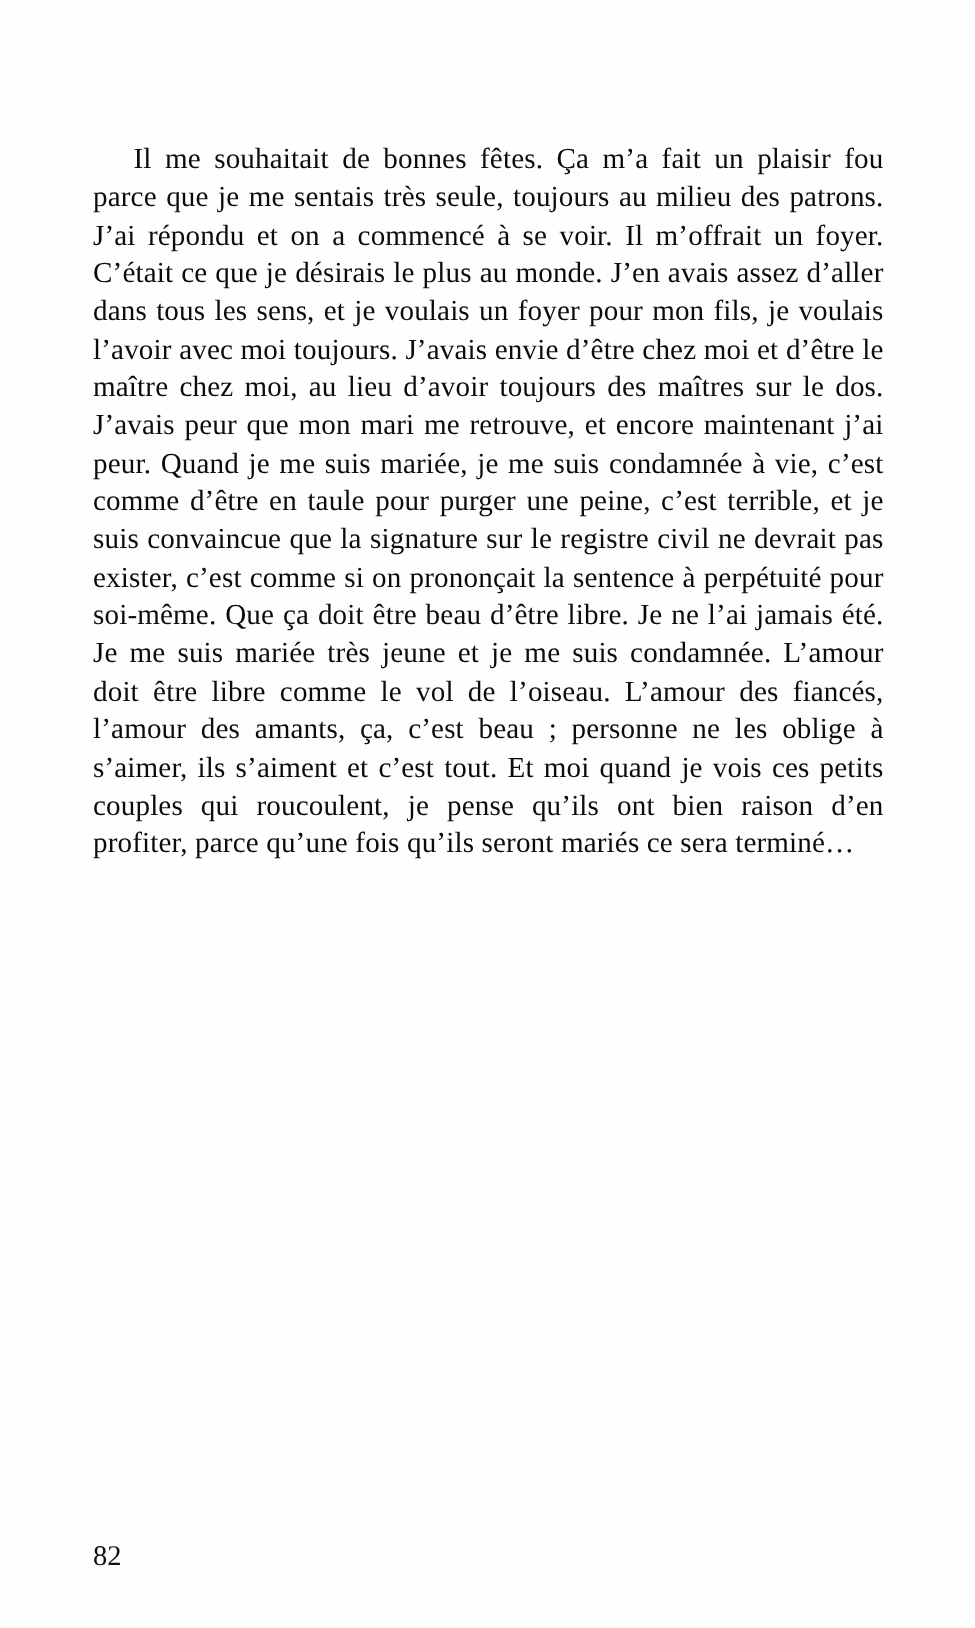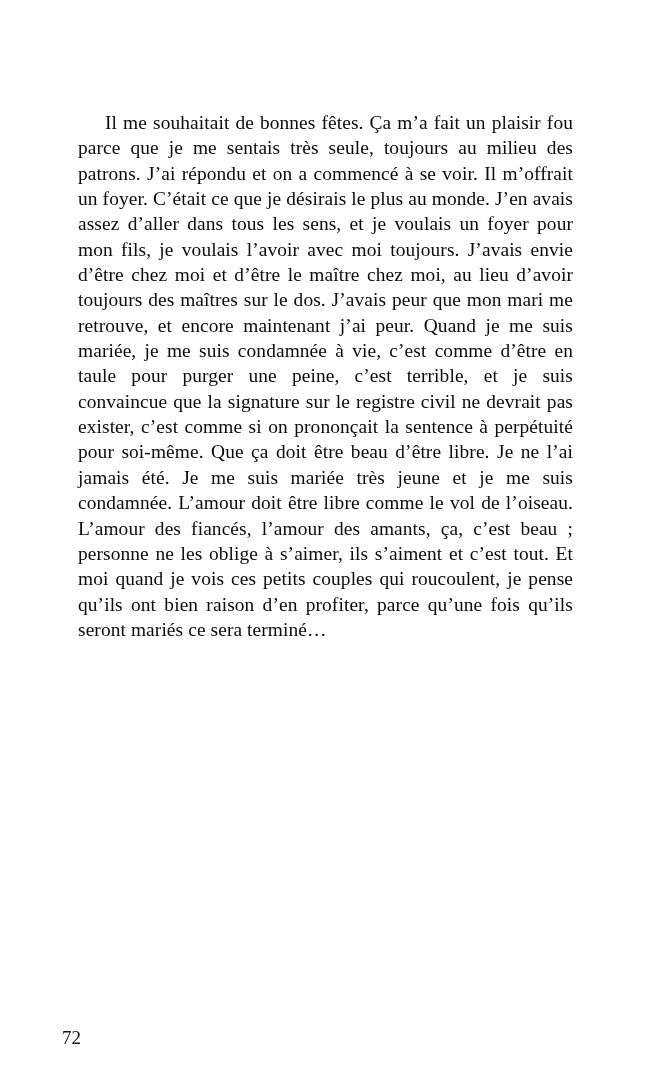--- a/index.html
+++ b/index.html
@@ -24,34 +24,34 @@
     position: absolute;
     left: 62px;
     top: 94px;
     width: 527px;
     font-size: 19.4px;
     line-height: 25.35px;
     text-align: justify;
     letter-spacing: 0.1px;
   }
   .text-block p {
-    margin: 16px;
+    margin: 0;
     text-indent: 27px;
     hyphens: manual;
   }
   .page-number {
     position: absolute;
     left: 62px;
     top: 1026px;
     font-size: 19px;
     line-height: 24px;
     color: #111;
   }
 </style>
 </head>
 <body>
 
 <div class="book-page">
   <div class="text-block">
     <p>Il me souhaitait de bonnes fêtes. Ça m’a fait un plaisir fou parce que je me sentais très seule, toujours au milieu des patrons. J’ai répondu et on a commencé à se voir. Il m’offrait un foyer. C’était ce que je désirais le plus au monde. J’en avais assez d’aller dans tous les sens, et je voulais un foyer pour mon fils, je voulais l’avoir avec moi toujours. J’avais envie d’être chez moi et d’être le maître chez moi, au lieu d’avoir toujours des maîtres sur le dos. J’avais peur que mon mari me retrouve, et encore maintenant j’ai peur. Quand je me suis mariée, je me suis condamnée à vie, c’est comme d’être en taule pour purger une peine, c’est terrible, et je suis convaincue que la signature sur le registre civil ne devrait pas exister, c’est comme si on prononçait la sentence à perpétuité pour soi-même. Que ça doit être beau d’être libre. Je ne l’ai jamais été. Je me suis mariée très jeune et je me suis condamnée. L’amour doit être libre comme le vol de l’oiseau. L’amour des fiancés, l’amour des amants, ça, c’est beau ; personne ne les oblige à s’aimer, ils s’aiment et c’est tout. Et moi quand je vois ces petits couples qui roucoulent, je pense qu’ils ont bien raison d’en profiter, parce qu’une fois qu’ils seront mariés ce sera terminé…</p>
   </div>
-  <div class="page-number">72</div>
+  <div class="page-number">82</div>
 </div>
 
 </body></html>

